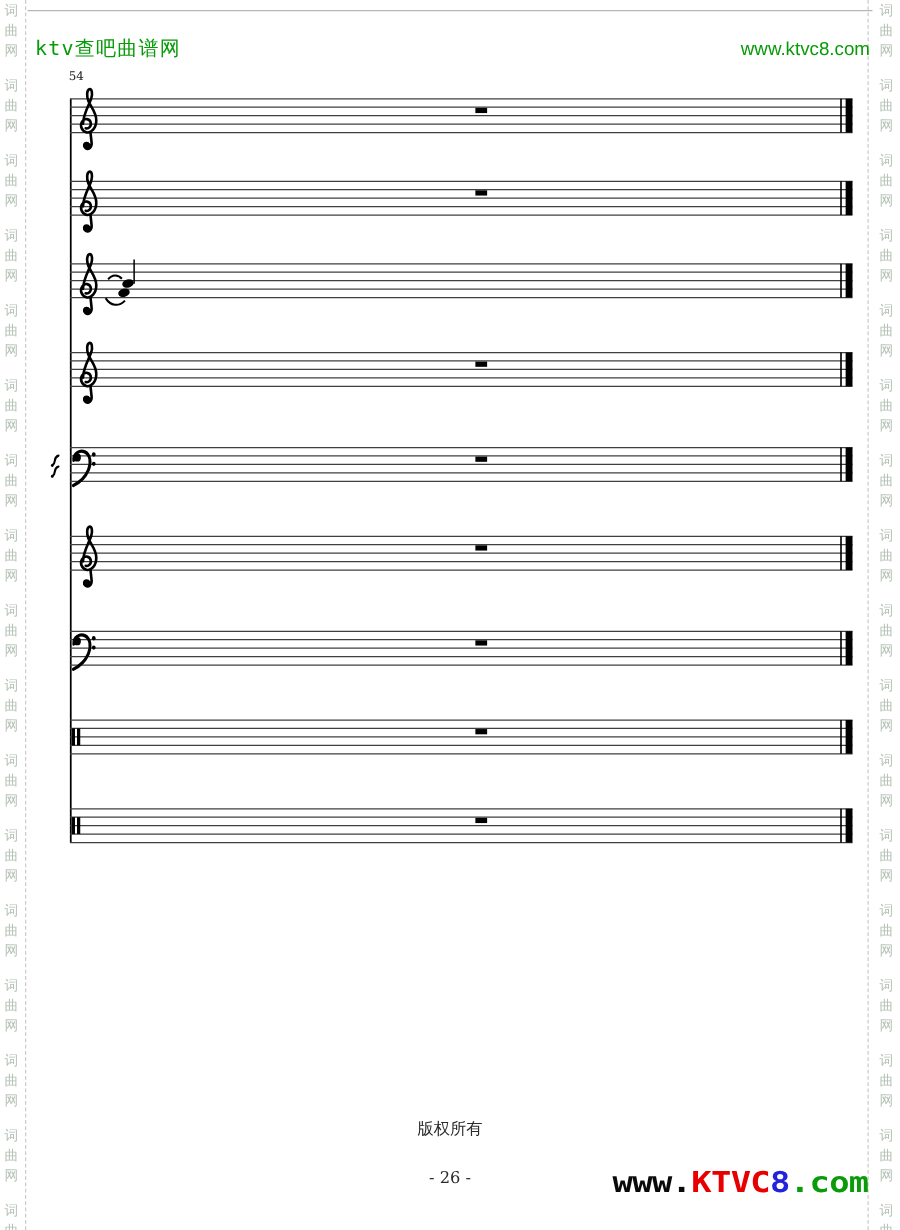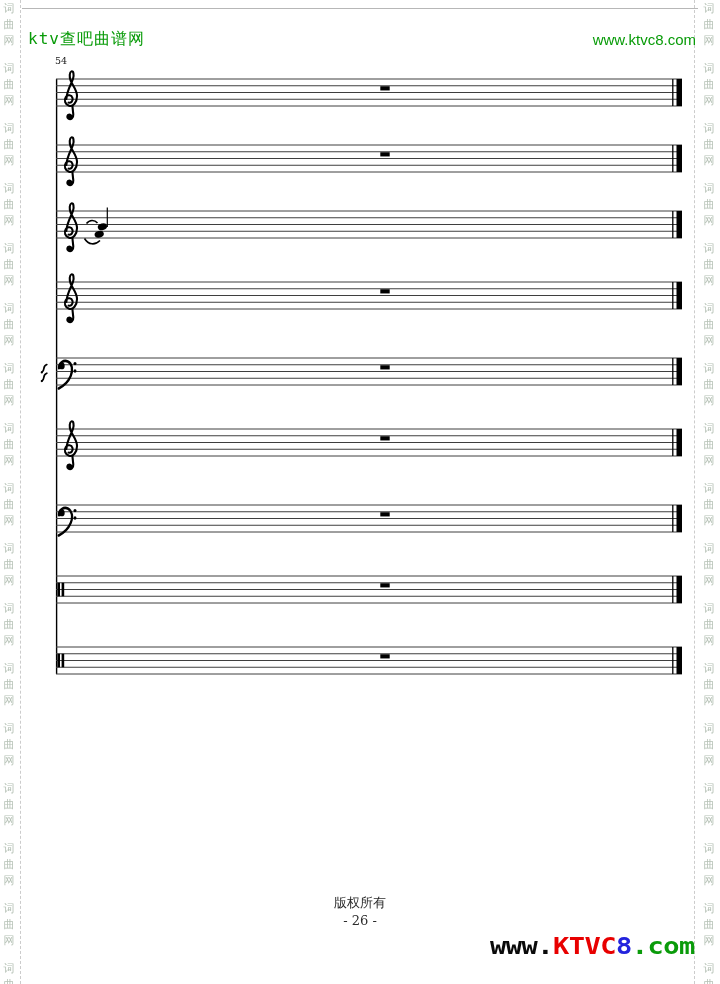--- a/index.html
+++ b/index.html
@@ -37,21 +37,21 @@
 
   
   #score{position:absolute;left:0;top:0;}
 
   
   .footer-center{
     position:absolute;left:0;width:720px;text-align:center;
     font-family:"DejaVu Serif","Liberation Serif",serif;color:#2b2b2b;
   }
   #footer-copyright{top:894px;font-size:13px;}
-  #footer-page{top:913px;font-size:13px;}
+  #footer-page{top:935px;font-size:13px;}
   #logo{
     position:absolute;left:490px;top:933px;
     font-family:"DejaVu Sans Mono","Liberation Mono",monospace;
     font-weight:bold;font-size:27px;letter-spacing:-0.5px;white-space:nowrap;
     transform:scaleY(0.85);transform-origin:top left;
   }
 </style>
 </head>
 <body>
 

